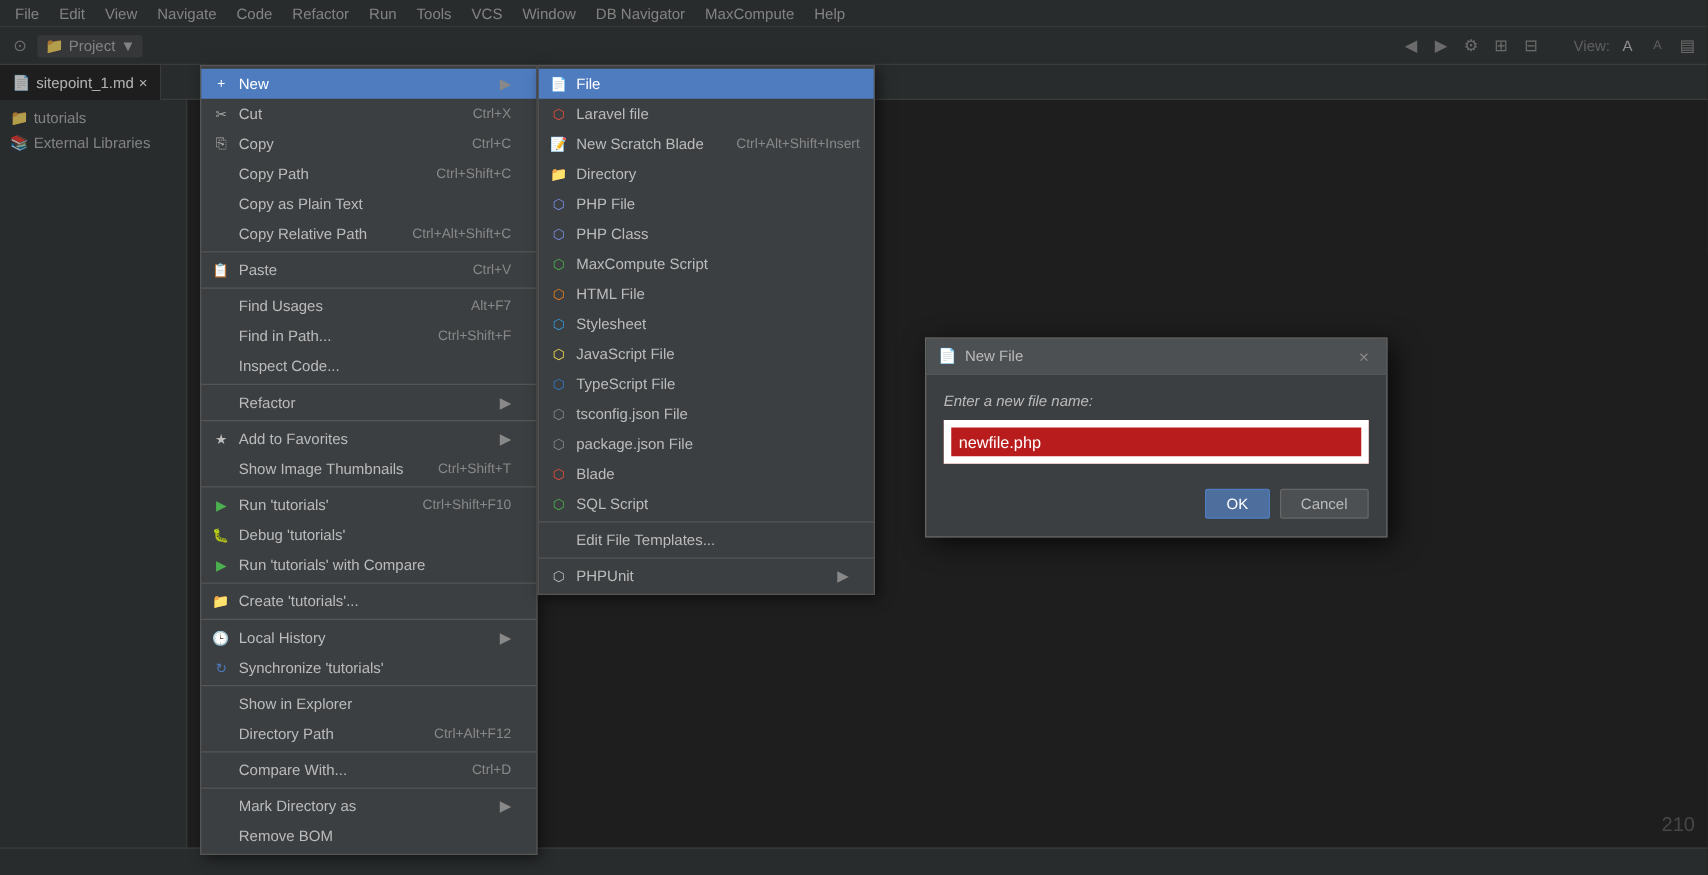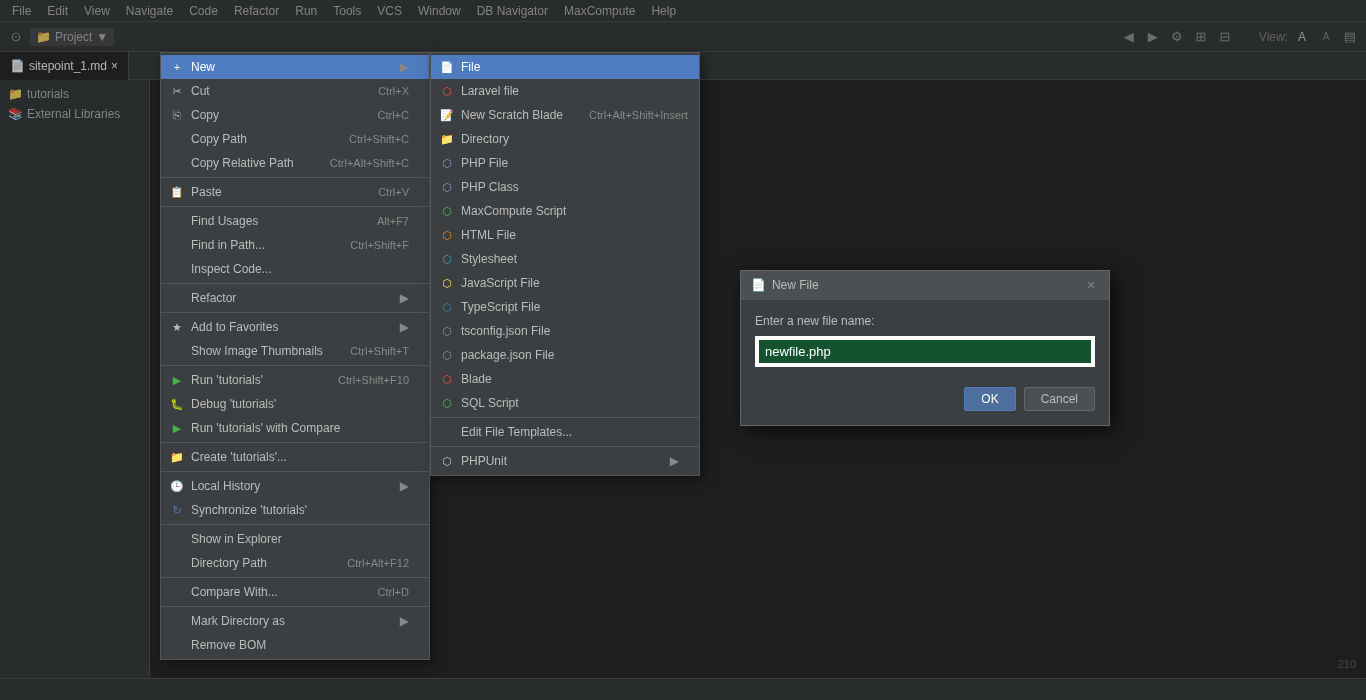--- a/index.html
+++ b/index.html
@@ -226,25 +226,26 @@
       align-items: center;
       justify-content: center;
     }
     .dialog-body {
       padding: 14px 14px 10px;
     }
     .dialog-label {
       font-size: 12px;
       color: #bbbbbb;
       margin-bottom: 8px;
+      font-style: italic;
     }
     .dialog-input {
       width: 100%;
-      background: #14532d;
-      border: 4px solid #ffffff;
+      background: #b91c1c;
+      border: 6px solid #ffffff;
       color: #ffffff;
       font-size: 13px;
       padding: 4px 6px;
       outline: none;
     }
     .dialog-buttons {
       display: flex;
       justify-content: flex-end;
       gap: 8px;
       padding: 10px 14px 14px;
@@ -279,21 +280,21 @@
       font-size: 11px;
       color: #888;
     }
 
     
     .line-numbers {
       position: absolute;
       right: 10px;
       bottom: 30px;
       color: #666;
-      font-size: 11px;
+      font-size: 16px;
     }
 
     
     .icon-file { color: #4e7cbf; }
     .icon-laravel { color: #e74c3c; }
     .icon-scratch { color: #aaa; }
     .icon-dir { color: #d4a853; }
     .icon-php { color: #7b8ee6; }
     .icon-maxcompute { color: #4caf50; }
     .icon-html { color: #e67e22; }
@@ -403,20 +404,24 @@
     <span class="menu-item-label">Copy</span>
     <span class="menu-item-shortcut">Ctrl+C</span>
   </div>
 
   <div class="menu-item">
     <span class="menu-icon"></span>
     <span class="menu-item-label">Copy Path</span>
     <span class="menu-item-shortcut">Ctrl+Shift+C</span>
   </div>
 
+  <div class="menu-item">
+    <span class="menu-icon"></span>
+    <span class="menu-item-label">Copy as Plain Text</span>
+  </div>
 
   <div class="menu-item">
     <span class="menu-icon"></span>
     <span class="menu-item-label">Copy Relative Path</span>
     <span class="menu-item-shortcut">Ctrl+Alt+Shift+C</span>
   </div>
 
   <div class="menu-separator"></div>
 
   <div class="menu-item">

